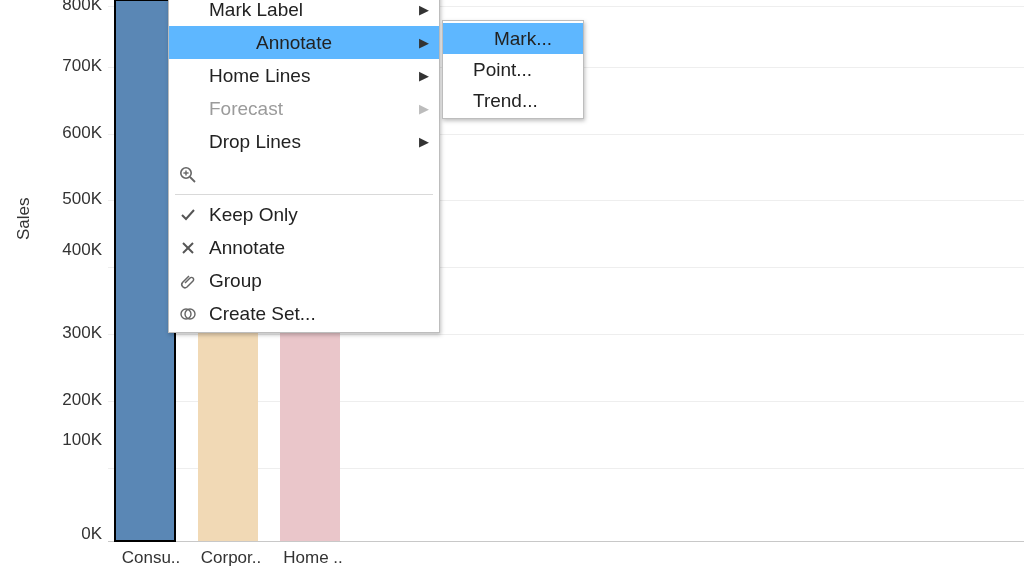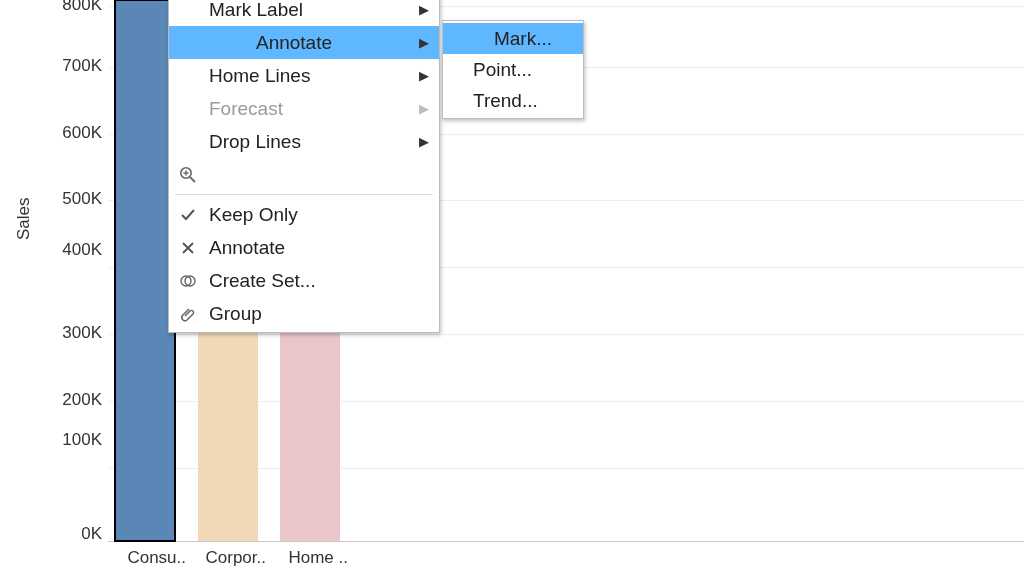--- a/index.html
+++ b/index.html
@@ -50,21 +50,21 @@
     outline: 2px solid #000;
     outline-offset: -1px;
   }
 
   .cat-label {
     position: absolute;
     top: 548px;
     font-size: 17px;
     color: #333;
     width: 70px;
-    text-align: right;
+    text-align: center;
   }
 
   
   .menu {
     position: absolute;
     background: #fff;
     border: 1px solid #bdbdbd;
     box-shadow: 1px 2px 4px rgba(0,0,0,0.25);
     padding: 2px 0;
     font-size: 19px;
@@ -197,33 +197,33 @@
       <svg width="16" height="16" viewBox="0 0 16 16">
           <line x1="3" y1="3" x2="13" y2="13" stroke="#555" stroke-width="2"></line>
           <line x1="13" y1="3" x2="3" y2="13" stroke="#555" stroke-width="2"></line>
         </svg>
     </span>
     <span class="label">Annotate</span>
   </div>
   <div class="item">
     <span class="icon-slot">
       <svg width="18" height="18" viewBox="0 0 18 18">
+          <path d="M6 11 L11 6 a2 2 0 0 1 3 3 L8 15 a3.2 3.2 0 0 1 -4.5 -4.5 L10 4" fill="none" stroke="#666" stroke-width="1.5"></path>
+        </svg>
+    </span>
+    <span class="label">Group</span>
+  </div>
+  <div class="item">
+    <span class="icon-slot">
+      <svg width="18" height="18" viewBox="0 0 18 18">
           <circle cx="7" cy="9" r="5" fill="none" stroke="#666" stroke-width="1.4"></circle>
           <circle cx="11" cy="9" r="5" fill="none" stroke="#666" stroke-width="1.4"></circle>
         </svg>
     </span>
     <span class="label">Create Set...</span>
-  </div>
-  <div class="item">
-    <span class="icon-slot">
-      <svg width="18" height="18" viewBox="0 0 18 18">
-          <path d="M6 11 L11 6 a2 2 0 0 1 3 3 L8 15 a3.2 3.2 0 0 1 -4.5 -4.5 L10 4" fill="none" stroke="#666" stroke-width="1.5"></path>
-        </svg>
-    </span>
-    <span class="label">Group</span>
   </div>
 </div>
 
 <div class="menu submenu" style="left:442px; top:20px; width:142px">
   <div class="item highlight">
     <span class="label">Mark...</span>
   </div>
   <div class="item">
     <span class="label">Point...</span>
   </div>

